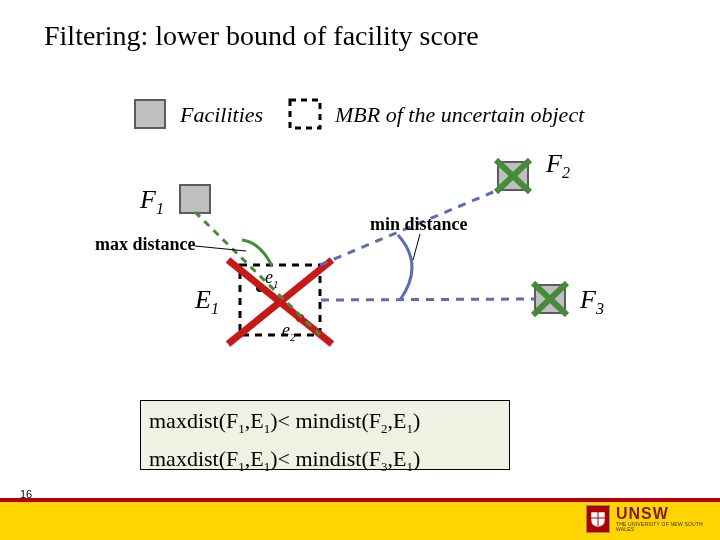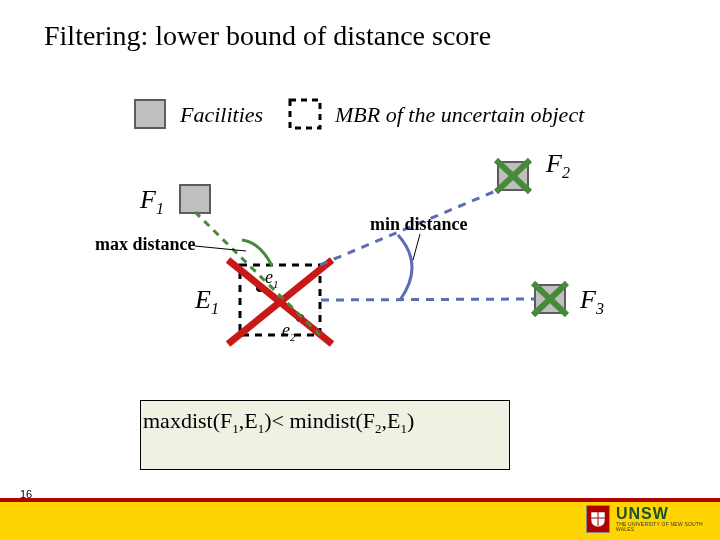--- a/index.html
+++ b/index.html
@@ -33,21 +33,21 @@
     height: 310px;
   }
   .ineq-box {
     position: absolute;
     left: 140px;
     top: 400px;
     width: 370px;
     height: 70px;
     background: #eef2e2;
     border: 1px solid #000;
-    padding: 5px 2px;
+    padding: 5px 8px;
     box-sizing: border-box;
   }
   .ineq-line {
     font-size: 22px;
     line-height: 30px;
   }
   .ineq-line sub {
     font-size: 13px;
     vertical-align: sub;
   }
@@ -91,35 +91,35 @@
   .unsw .crest svg { display:block; }
   .unsw .txt {
     display: flex;
     flex-direction: column;
     line-height: 1;
   }
   .unsw .big {
     font-size: 16px;
     font-weight: bold;
     letter-spacing: 1px;
-    color: #14532d;
+    color: #7f1d1d;
   }
   .unsw .small {
     font-size: 5px;
     color: #333;
     letter-spacing: 0.2px;
   }
 </style>
 </head>
 <body>
 
 <div class="slide">
 
   <div class="title">
-    <span class="u">Filtering</span><span>: lower bound of distance score</span>
+    <span class="u">Filtering</span><span>: lower bound of facility score</span>
   </div>
 
   <svg class="diagram" viewBox="0 0 720 310">
 
     <g>
       <rect x="135" y="10" width="30" height="28" fill="#bfbfbf" stroke="#5c5c5c" stroke-width="2"></rect>
       <text x="180" y="32" font-size="22" font-style="italic">Facilities</text>
       <rect x="290" y="10" width="30" height="28" fill="none" stroke="#000" stroke-width="3" stroke-dasharray="6 5"></rect>
       <text x="335" y="32" font-size="22" font-style="italic">MBR of the uncertain object</text>
     </g>
@@ -170,20 +170,23 @@
     <text x="95" y="160" font-size="18" font-weight="bold">max distance</text>
     <line x1="195" y1="156" x2="246" y2="161" stroke="#000" stroke-width="1"></line>
 
     <text x="370" y="140" font-size="18" font-weight="bold">min distance</text>
     <line x1="420" y1="144" x2="413" y2="170" stroke="#000" stroke-width="1"></line>
   </svg>
 
   <div class="ineq-box">
     <div class="ineq-line">
       <span>maxdist(F</span><sub>1</sub><span>,E</span><sub>1</sub><span>)&lt; mindist(F</span><sub>2</sub><span>,E</span><sub>1</sub><span>)</span>
+    </div>
+    <div class="ineq-line">
+      <span>maxdist(F</span><sub>1</sub><span>,E</span><sub>1</sub><span>)&lt; mindist(F</span><sub>3</sub><span>,E</span><sub>1</sub><span>)</span>
     </div>
   </div>
 
   <div class="pagenum">16</div>
 
   <div class="footer">
     <div class="unsw">
       <div class="crest">
         <svg width="18" height="18" viewBox="0 0 18 18">
             <path d="M2 2 h14 v8 q0 6 -7 7 q-7 -1 -7 -7 z" fill="#fff" stroke="#700" stroke-width="0.5"></path>

